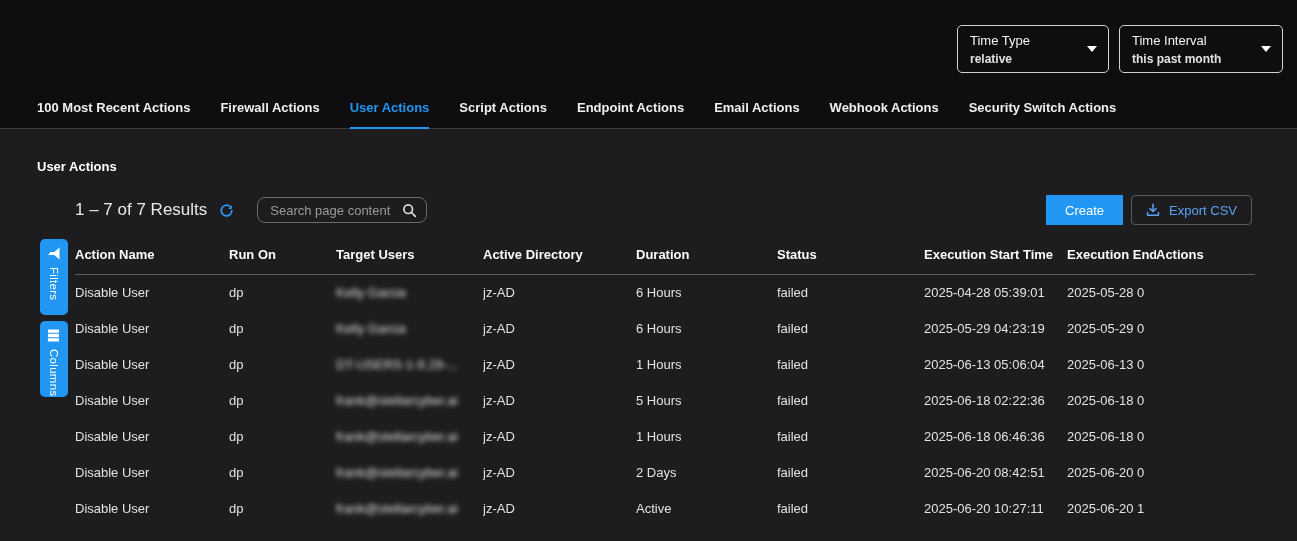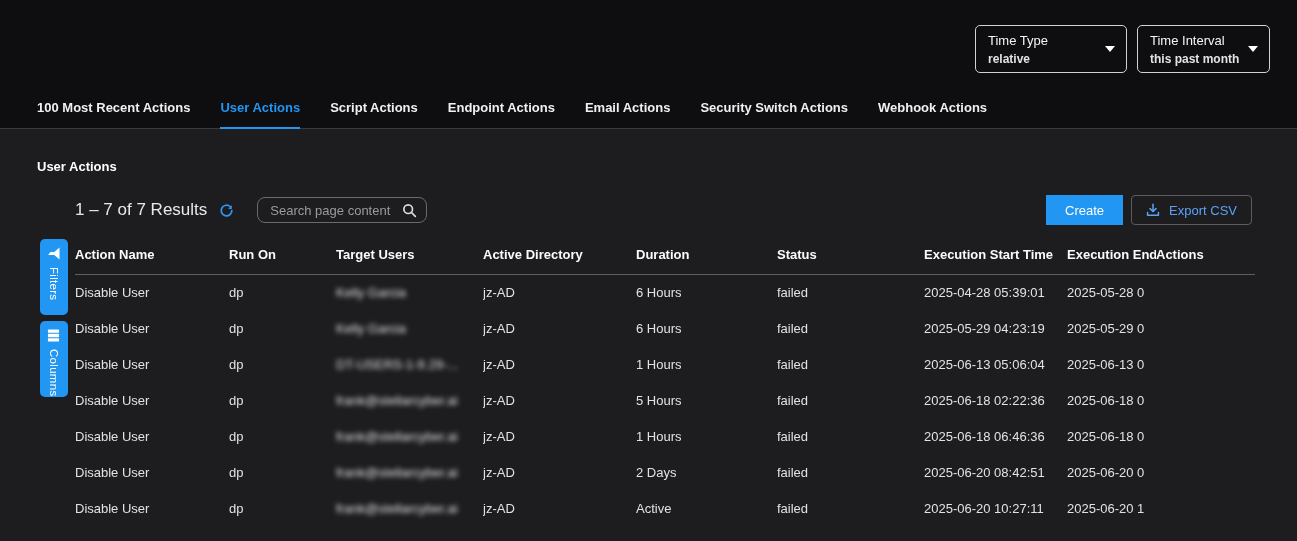--- a/index.html
+++ b/index.html
@@ -8,21 +8,21 @@
     width:1297px; height:541px; overflow:hidden;
     background:#1d1d20;
     font-family:"Liberation Sans", sans-serif;
     -webkit-font-smoothing:antialiased;
   }
   
   .topbar {
     position:relative; height:129px; background:#0e0e10;
     border-bottom:1px solid #3a3a3d;
   }
-  .dropdowns { position:absolute; top:25px; right:27px; display:flex; gap:10px; }
+  .dropdowns { position:absolute; top:25px; right:14px; display:flex; gap:10px; }
   .dropdown {
     position:relative; width:152px; height:48px;
     border:1px solid #d2d2d2; border-radius:5px;
     padding:7px 26px 0 12px; background:#0e0e10; cursor:pointer;
   }
   .dd-label { font-size:13px; color:#f5f5f5; }
   .dd-value { font-size:12px; font-weight:700; color:#e3e3e3; margin-top:4px; }
   .dd-caret {
     position:absolute; right:11px; top:50%; transform:translateY(-50%);
     width:0; height:0; border-left:5px solid transparent;
@@ -96,34 +96,35 @@
 </head>
 <body>
 
 <div class="topbar">
   <div class="dropdowns">
     <div class="dropdown">
       <div class="dd-label">Time Type</div>
       <div class="dd-value">relative</div>
       <span class="dd-caret"></span>
     </div>
-    <div class="dropdown" style="width:133px;">
+    <div class="dropdown" style="width:164px;">
       <div class="dd-label">Time Interval</div>
       <div class="dd-value">this past month</div>
       <span class="dd-caret"></span>
     </div>
   </div>
   <div class="tabs">
     <div class="tab">100 Most Recent Actions</div>
+    <div class="tab">Firewall Actions</div>
     <div class="tab active">User Actions</div>
     <div class="tab">Script Actions</div>
     <div class="tab">Endpoint Actions</div>
     <div class="tab">Email Actions</div>
+    <div class="tab">Webhook Actions</div>
     <div class="tab">Security Switch Actions</div>
-    <div class="tab">Webhook Actions</div>
   </div>
 </div>
 
 <div class="content">
   <div class="page-title">User Actions</div>
 
   <div class="toolbar">
     <span class="results">1 – 7 of 7 Results</span>
     <button class="refresh-btn">
       <span style="display:flex;">

